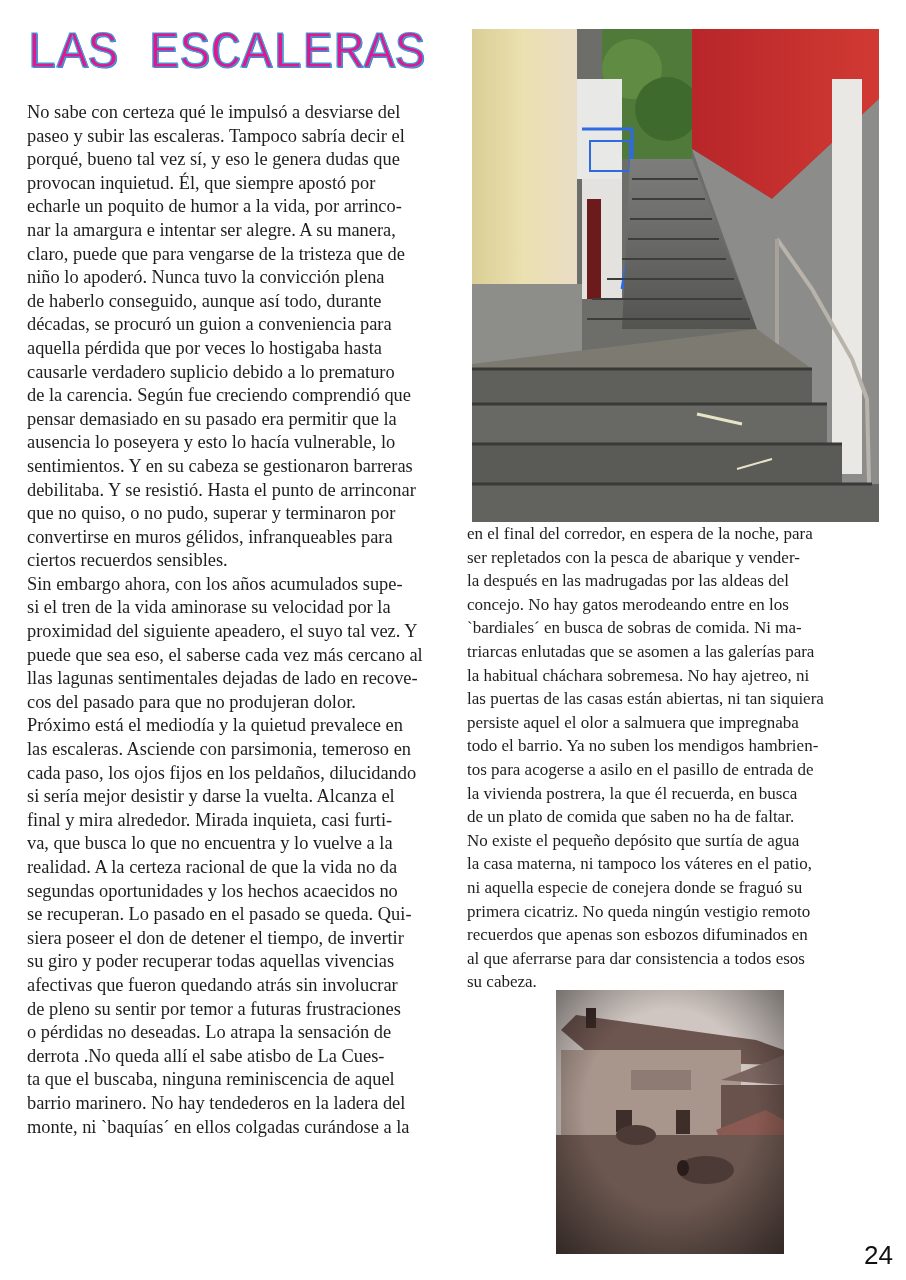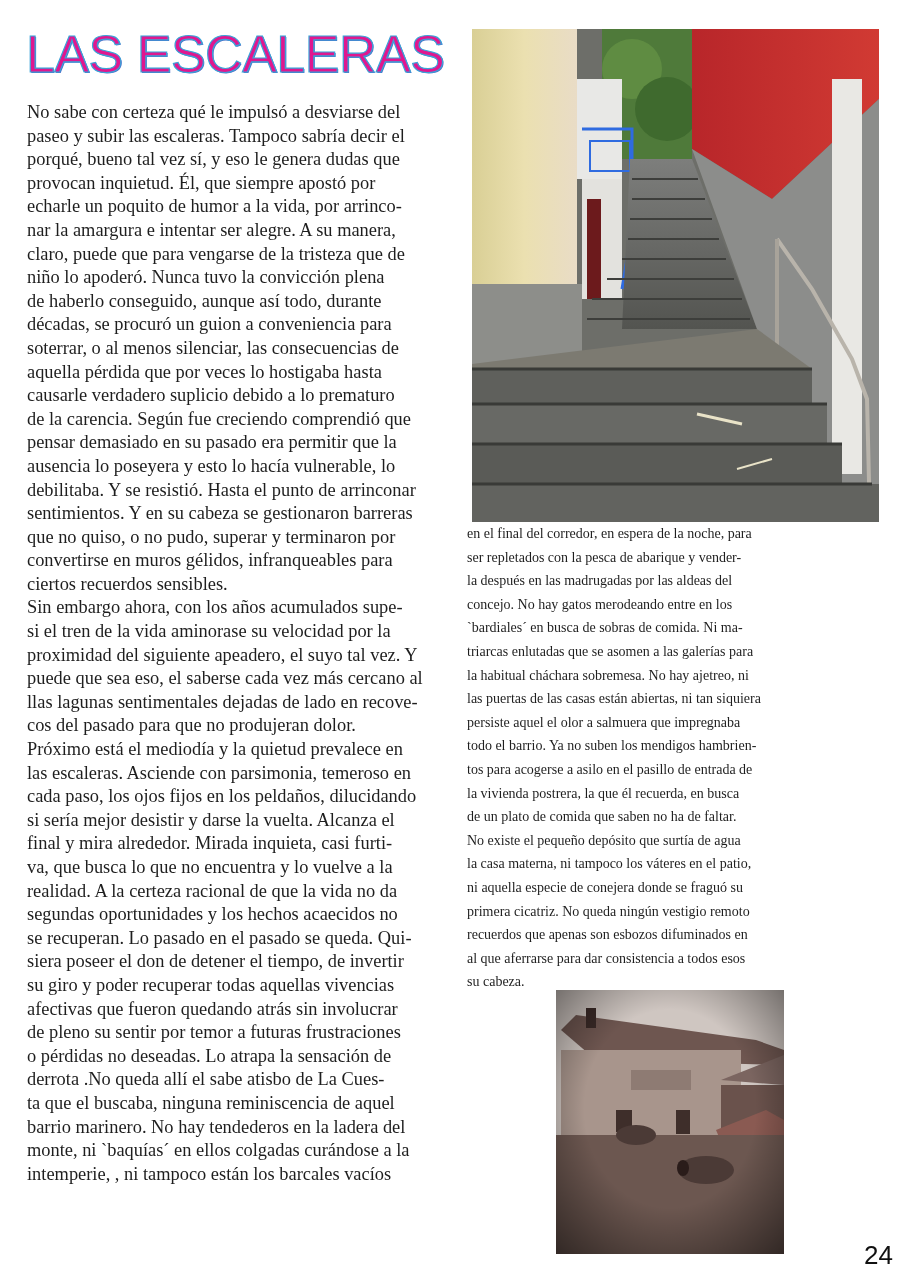--- a/index.html
+++ b/index.html
@@ -1,34 +1,34 @@
 <!DOCTYPE html>
 <html><head>
 <meta charset="utf-8">
 <style>
   html, body { margin: 0; padding: 0; background: #ffffff; }
   body { width: 906px; height: 1280px; position: relative; overflow: hidden; font-family: "Liberation Serif", "DejaVu Serif", serif; color: #1e1e1e; }
 
   .title {
     position: absolute; left: 26px; top: 24px;
-    font-family: Liberation Sans, sans-serif;
+    font-family: Liberation Mono, monospace;
     font-size: 52px; line-height: 60px; letter-spacing: -0.5px;
     color: #e0178f;
     -webkit-text-stroke: 1.2px #3aa3d8;
     text-shadow: 1px 1px 0 #4e6fc9;
     margin: 0; font-weight: normal;
   }
 
   .col-left {
     position: absolute; left: 27px; top: 101px; width: 420px;
     font-size: 18.4px; line-height: 23.6px;
   }
   .col-right {
     position: absolute; left: 467px; top: 522px; width: 420px;
-    font-size: 14px; line-height: 23.6px;
+    font-size: 17px; line-height: 23.6px;
   }
   .line { white-space: nowrap; display: block; }
 
   .photo-stairs {
     position: absolute; left: 472px; top: 29px; width: 407px; height: 493px;
     overflow: hidden; background: #6f6f68;
   }
   .photo-old {
     position: absolute; left: 556px; top: 990px; width: 228px; height: 264px;
     overflow: hidden; background: #6b5650;
@@ -48,28 +48,27 @@
     <span class="line"> No sabe con certeza qué le impulsó a desviarse del</span>
     <span class="line">paseo y subir las escaleras. Tampoco sabría decir el</span>
     <span class="line">porqué, bueno tal vez sí, y eso le genera dudas que</span>
     <span class="line">provocan inquietud. Él, que siempre apostó por</span>
     <span class="line">echarle un poquito de humor a la vida, por arrinco-</span>
     <span class="line">nar la amargura e intentar ser alegre. A su manera,</span>
     <span class="line">claro, puede que para vengarse de la tristeza que de</span>
     <span class="line">niño lo apoderó. Nunca tuvo la convicción plena</span>
     <span class="line">de haberlo conseguido, aunque así todo, durante</span>
     <span class="line">décadas, se procuró un guion a conveniencia para</span>
-    <span class="line">soterrar, o al menos silenciar, las consecuencias de</span>
     <span class="line">aquella pérdida que por veces lo hostigaba hasta</span>
     <span class="line">causarle verdadero suplicio debido a lo prematuro</span>
     <span class="line">de la carencia.  Según fue creciendo comprendió que</span>
     <span class="line">pensar demasiado en su pasado era permitir que la</span>
     <span class="line">ausencia lo poseyera y esto lo hacía vulnerable, lo</span>
+    <span class="line">sentimientos. Y en su cabeza se gestionaron barreras</span>
     <span class="line">debilitaba. Y se resistió. Hasta el punto de arrinconar</span>
-    <span class="line">sentimientos. Y en su cabeza se gestionaron barreras</span>
     <span class="line">que no quiso, o no pudo, superar y terminaron por</span>
     <span class="line">convertirse en muros gélidos, infranqueables para</span>
     <span class="line">ciertos recuerdos sensibles.</span>
     <span class="line">Sin embargo ahora, con los años acumulados supe-</span>
     <span class="line">si el tren de la vida aminorase su velocidad por la</span>
     <span class="line">proximidad del siguiente apeadero, el suyo tal vez. Y</span>
     <span class="line">puede que sea eso, el saberse cada vez más cercano al</span>
     <span class="line">llas lagunas sentimentales dejadas de lado en recove-</span>
     <span class="line">cos del pasado para que no produjeran dolor.</span>
     <span class="line">Próximo está el mediodía y la quietud prevalece en</span>
@@ -83,21 +82,20 @@
     <span class="line">se recuperan. Lo pasado en el pasado se queda. Qui-</span>
     <span class="line">siera poseer el don de detener el tiempo, de invertir</span>
     <span class="line">su giro y poder recuperar todas aquellas vivencias</span>
     <span class="line">afectivas que fueron quedando atrás sin involucrar</span>
     <span class="line">de pleno su sentir por temor a futuras frustraciones</span>
     <span class="line">o pérdidas no deseadas. Lo atrapa la sensación de</span>
     <span class="line">derrota .No queda allí el sabe atisbo de La Cues-</span>
     <span class="line">ta que el buscaba, ninguna reminiscencia de aquel</span>
     <span class="line">barrio marinero. No hay tendederos en la ladera del</span>
     <span class="line">monte, ni `baquías´ en ellos colgadas curándose a la</span>
-    <span class="line">intemperie, , ni tampoco están los barcales vacíos</span>
   </div>
 
 <div class="photo-stairs">
   <svg width="407" height="493" viewBox="0 0 407 493" xmlns="http://www.w3.org/2000/svg">
     <defs>
       <linearGradient id="wallY" x1="0" y1="0" x2="1" y2="0">
         <stop offset="0" stop-color="#d9cf95"></stop>
         <stop offset="0.5" stop-color="#ebe0b0"></stop>
         <stop offset="1" stop-color="#e9dcc6"></stop>
       </linearGradient>

